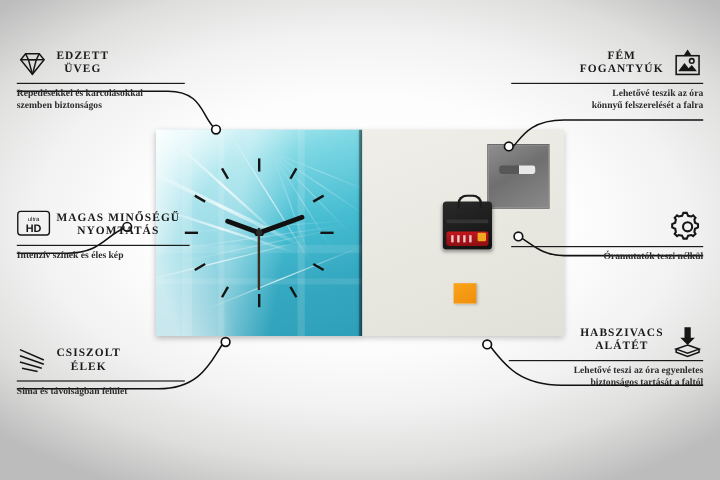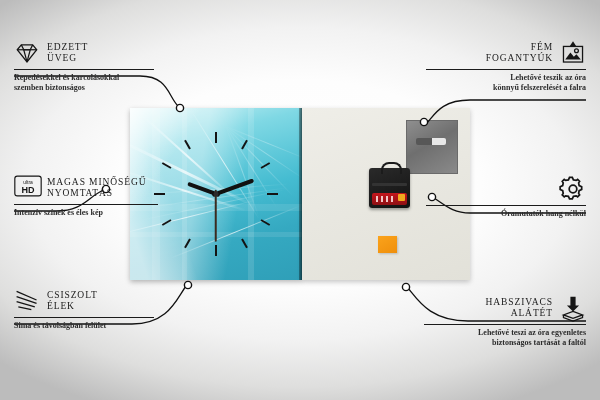--- a/index.html
+++ b/index.html
@@ -52,21 +52,21 @@
   #mech{position:absolute;left:67px;top:60px;width:41px;height:40px;background:linear-gradient(160deg,#2a2a2a,#111);border-radius:3px;box-shadow:0 2px 3px rgba(0,0,0,.35);}
   #mech .loop{position:absolute;left:12px;top:-6px;width:17px;height:10px;border:2px solid #1b1b1b;border-bottom:none;border-radius:8px 8px 0 0;}
   #mech .batt{position:absolute;left:3px;bottom:3px;width:35px;height:12px;background:linear-gradient(180deg,#c4161c,#8e0f14);border-radius:2px;}
   #mech .batt i{position:absolute;top:3px;width:2px;height:6px;background:#f1c7c7;}
   #mech .plus{position:absolute;right:2px;bottom:4px;width:7px;height:7px;background:#f0a81e;border-radius:1px;}
   #mech .ridge{position:absolute;left:3px;top:15px;right:3px;height:3px;background:#333;border-radius:1px;}
   #foam{position:absolute;left:76px;top:128px;width:19px;height:17px;background:linear-gradient(150deg,#fba31b,#ef8f0c);box-shadow:1px 1px 2px rgba(0,0,0,.18);}
   
   .callout{position:absolute;}
   .co-title{display:flex;align-items:center;gap:7px;}
-  .co-title .txt{font-size:9.5px;letter-spacing:.9px;color:#1b1b1b;line-height:11.5px;font-weight:normal;text-transform:uppercase;}
+  .co-title .txt{font-size:9.5px;letter-spacing:.9px;color:#1b1b1b;line-height:11.5px;font-weight:bold;text-transform:uppercase;text-align:center;}
   .icon{flex:0 0 auto;width:26px;height:26px;display:block;}
   .rule{height:1px;background:#1b1b1b;margin:3px 0 3px;}
   .co-sub{font-size:8px;line-height:10px;color:#2c2c2c;font-weight:bold;}
   .left{text-align:left;}
   .right{text-align:right;}
   .right .co-title{justify-content:flex-end;}
   svg{display:block;overflow:visible;}
   #wires{position:absolute;left:0;top:0;width:600px;height:400px;pointer-events:none;}
 </style>
 </head>
@@ -244,25 +244,25 @@
     <div class="co-title">
       <span class="icon">
         <svg viewBox="0 0 30 30" width="26" height="26" fill="none" stroke="#151515" stroke-width="2">
           <path d="M15 4.5 l3.2 .6 1.6-1.1 2.3 2.3 -1.1 1.6 .6 3.2 2.9 1.3 v3.2 l-2.9 1.3 -.6 3.2 1.1 1.6 -2.3 2.3 -1.6-1.1 -3.2 .6 -1.3 2.9 h-3.2 l-1.3-2.9 -3.2-.6 -1.6 1.1 -2.3-2.3 1.1-1.6 -.6-3.2 -2.9-1.3 v-3.2 l2.9-1.3 .6-3.2 -1.1-1.6 2.3-2.3 1.6 1.1 3.2-.6 1.3-2.9 h3.2 z" transform="translate(0.5,0)"></path>
           <circle cx="15" cy="15" r="4.4"></circle>
         </svg>
       </span>
     </div>
     <div class="rule"></div>
     <div class="co-sub">
-      <span>Óramutatók hang nélkül</span>
-    </div>
-  </div>
-
-  <div class="callout right" style="right:14px;top:295px;width:162px">
+      <span>Óramutatók teszi nélkül</span>
+    </div>
+  </div>
+
+  <div class="callout right" style="right:14px;top:271px;width:162px">
     <div class="co-title">
       <span class="txt">
         <span>HABSZIVACS</span><br>
         <span>ALÁTÉT</span>
       </span>
       <span class="icon">
         <svg viewBox="0 0 30 30" width="26" height="26" fill="none" stroke="#151515" stroke-width="1.5">
           <path d="M12 2 H18 V12 H22 L15 19 L8 12 H12 Z" fill="#151515" stroke="none"></path>
           <path d="M15 19 L26 23 L15 27 L4 23 Z"></path>
           <path d="M4 23 v3 l11 4 11-4 v-3"></path>

